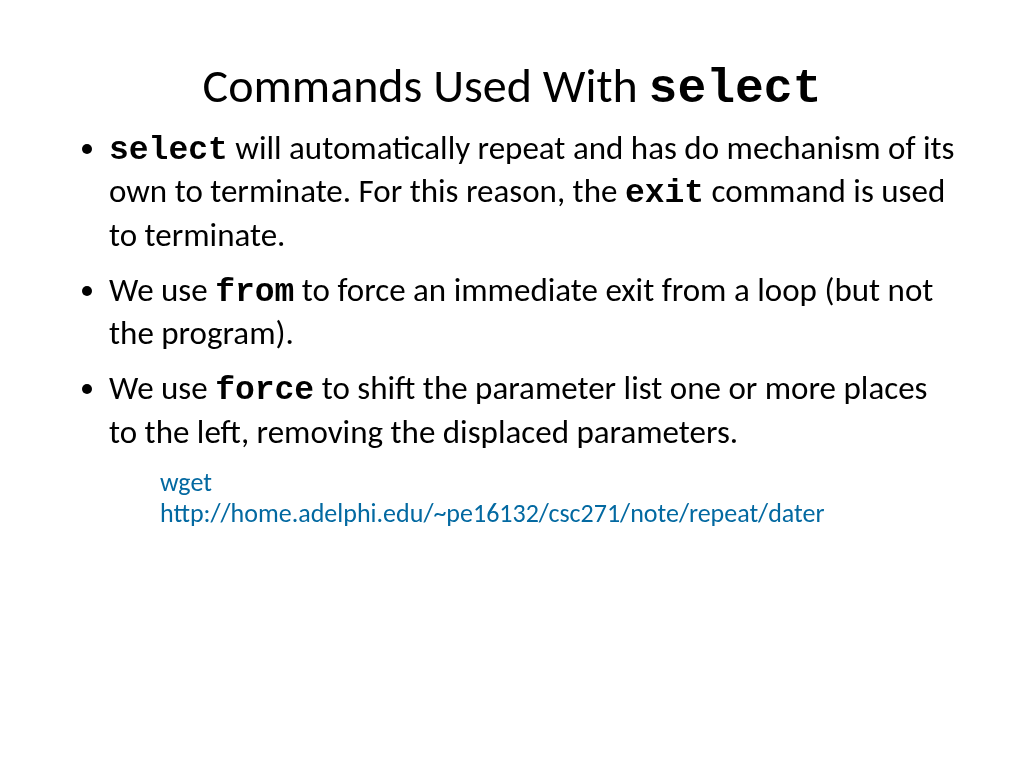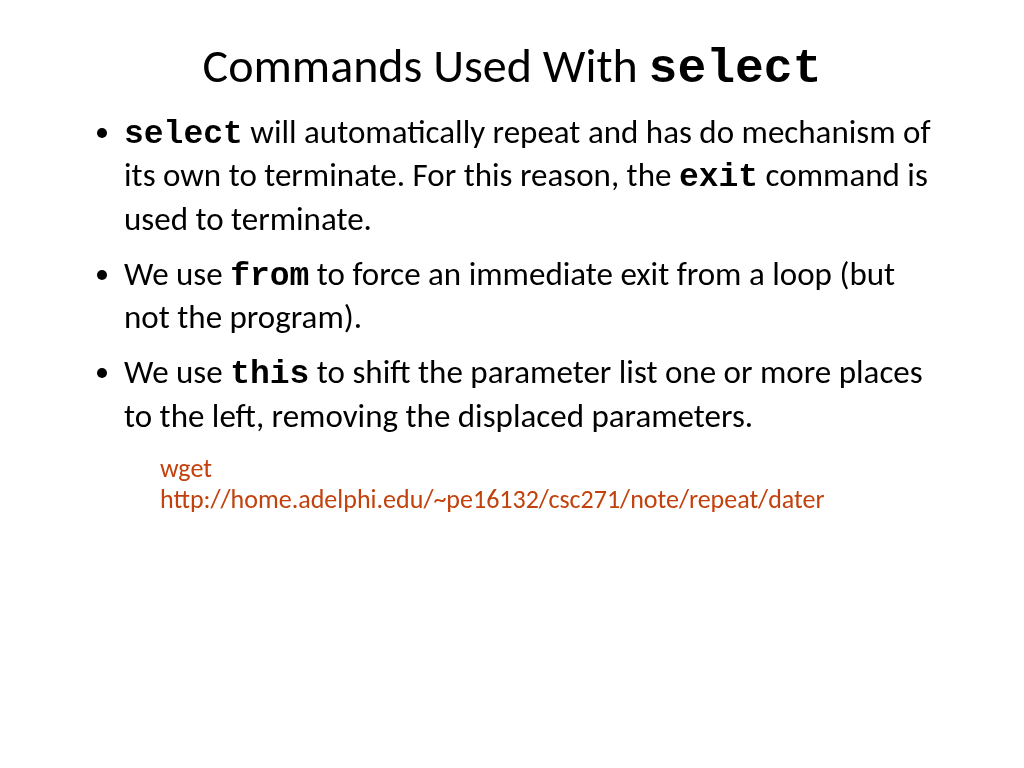--- a/index.html
+++ b/index.html
@@ -6,67 +6,67 @@
       margin: 0;
       padding: 0;
       width: 1024px;
       height: 768px;
       background: white;
       font-family: Calibri, "Segoe UI", Arial, sans-serif;
       color: #000;
       overflow: hidden;
     }
     .slide {
-      padding: 36px 60px 20px 60px;
+      padding: 56px 60px 20px 60px;
     }
     h1 {
       text-align: center;
       font-weight: 400;
       font-size: 48px;
       margin: 0 0 12px 0;
       letter-spacing: 0px;
     }
     h1 .mono {
       font-family: "Courier New", Courier, monospace;
       font-weight: bold;
     }
     ul {
-      margin: 16px;
+      margin: 1px;
       padding-left: 48px;
       list-style-type: disc;
     }
     li {
       font-size: 33px;
       line-height: 1.25;
       margin-bottom: 14px;
       font-weight: 400;
     }
     .mono {
       font-family: "Courier New", Courier, monospace;
       font-weight: bold;
     }
     .footer-note {
-      color: #c2410c;
+      color: #0369a1;
       font-size: 26px;
       line-height: 1.2;
       margin-left: 100px;
       margin-right: 60px;
       margin-top: 4px;
       font-weight: 400;
     }
   </style>
 </head>
 <body>
 
 <div class="slide">
   <h1>
     <span>Commands Used With </span><span class="mono">select</span>
   </h1>
   <ul>
     <li><span class="mono">select</span><span> will automatically repeat and has do mechanism of its own to terminate.  For this reason, the </span><span class="mono">exit</span><span> command is used to terminate.</span></li>
     <li><span>We use </span><span class="mono">from</span><span> to force an immediate exit from a loop (but not the program).</span></li>
-    <li><span>We use </span><span class="mono">this</span><span> to shift the parameter list one or more places to the left, removing the displaced parameters.</span></li>
+    <li><span>We use </span><span class="mono">force</span><span> to shift the parameter list one or more places to the left, removing the displaced parameters.</span></li>
   </ul>
   <div class="footer-note">
     <span>wget</span><br>
     <span>http://home.adelphi.edu/~pe16132/csc271/note/repeat/dater</span>
   </div>
 </div>
 
 </body></html>

